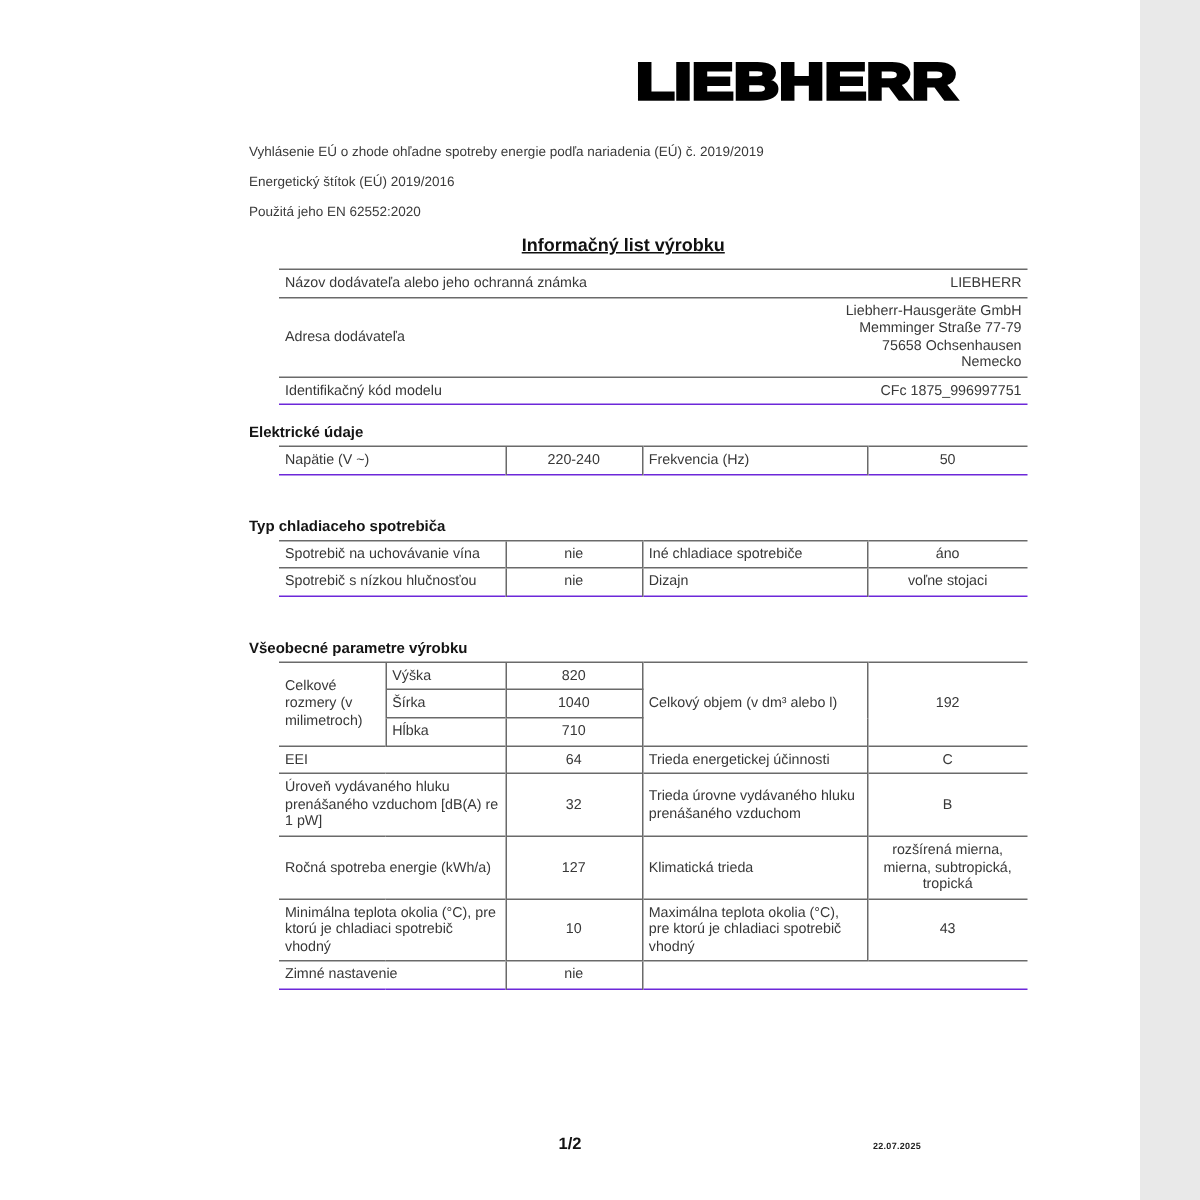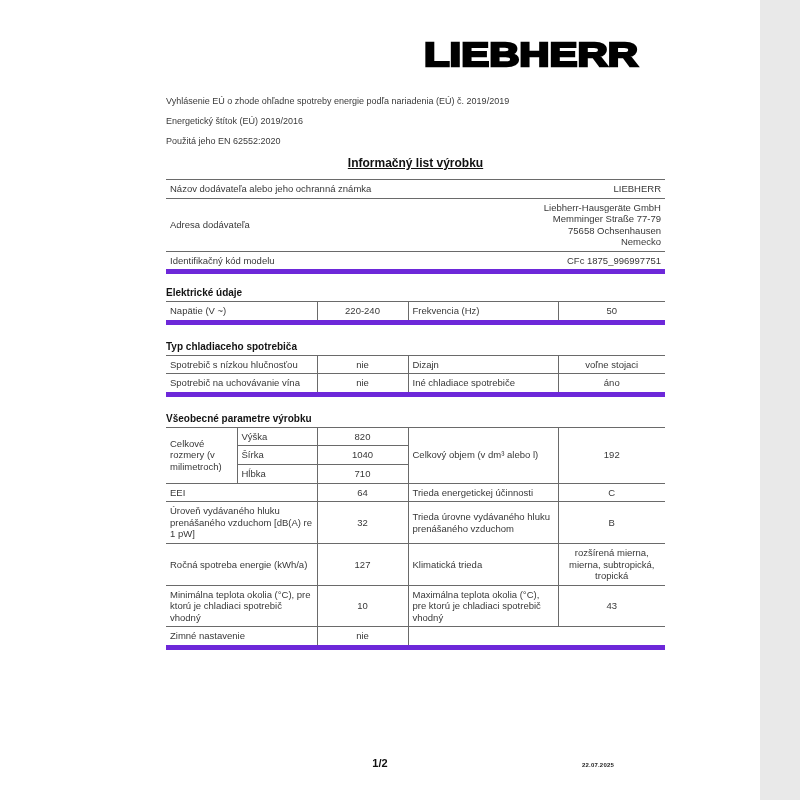--- a/index.html
+++ b/index.html
@@ -14,36 +14,36 @@
   }
   .logo { position:absolute; top:33px; left:420px; width:222px; height:42px; }
   .content { position:absolute; left:166px; top:96px; width:499px; }
   .hline { font-size:9px; line-height:11px; margin-bottom:9px; color:#3a3a3a; }
   .doc-title {
     text-align:center; font-weight:bold; font-size:12px; color:#111;
     text-decoration:underline; margin-top:5px; margin-bottom:9px;
   }
   table.t {
     width:100%; border-collapse:collapse; table-layout:fixed;
-    font-size:9.5px; border-bottom:5px solid #6d28d9;
+    font-size:9.5px; border-bottom:1px solid #6d28d9;margin-left:20px;
   }
   table.t td {
     border-top:1px solid #6a6a6a;
     padding:3px 4px; vertical-align:middle; line-height:1.22;
   }
   table.info td { border-left:0; border-right:0; }
   table.info td.val { text-align:right; }
   table.info td.val div { line-height:11.5px; }
   table.info td.lbl { vertical-align:middle; }
   td.bl { border-left:1px solid #6a6a6a; }
   td.ctr { text-align:center; }
   td.lbl { text-align:left; }
   .section-title {
     font-weight:bold; font-size:10px; color:#141414;
-    margin-top:16px; margin-bottom:3px;
+    margin-top:29px; margin-bottom:3px;
   }
   .section-title.first { margin-top:13px; }
   .footer-page {
     position:absolute; top:757px; left:0; right:0;
     text-align:center; font-weight:bold; font-size:11px; color:#111;
   }
   .footer-date {
     position:absolute; top:762px; right:146px;
     font-size:6px; font-weight:bold; color:#222; letter-spacing:0.2px;
   }
@@ -114,30 +114,30 @@
     <div class="section-title">Typ chladiaceho spotrebiča</div>
     <table class="t">
       <colgroup>
           <col style="width:151px">
           <col style="width:91px">
           <col style="width:150px">
           <col style="width:107px">
         </colgroup>
       <tbody>
           <tr>
+        <td class="lbl">Spotrebič na uchovávanie vína</td>
+        <td class="bl ctr">nie</td>
+        <td class="bl lbl">Iné chladiace spotrebiče</td>
+        <td class="bl ctr">áno</td>
+      </tr>
+      <tr>
         <td class="lbl">Spotrebič s nízkou hlučnosťou</td>
         <td class="bl ctr">nie</td>
         <td class="bl lbl">Dizajn</td>
         <td class="bl ctr">voľne stojaci</td>
-      </tr>
-      <tr>
-        <td class="lbl">Spotrebič na uchovávanie vína</td>
-        <td class="bl ctr">nie</td>
-        <td class="bl lbl">Iné chladiace spotrebiče</td>
-        <td class="bl ctr">áno</td>
       </tr>
     </tbody>
       </table>
 
     <div class="section-title">Všeobecné parametre výrobku</div>
     <table class="t">
       <colgroup>
           <col style="width:71px">
           <col style="width:80px">
           <col style="width:91px">

